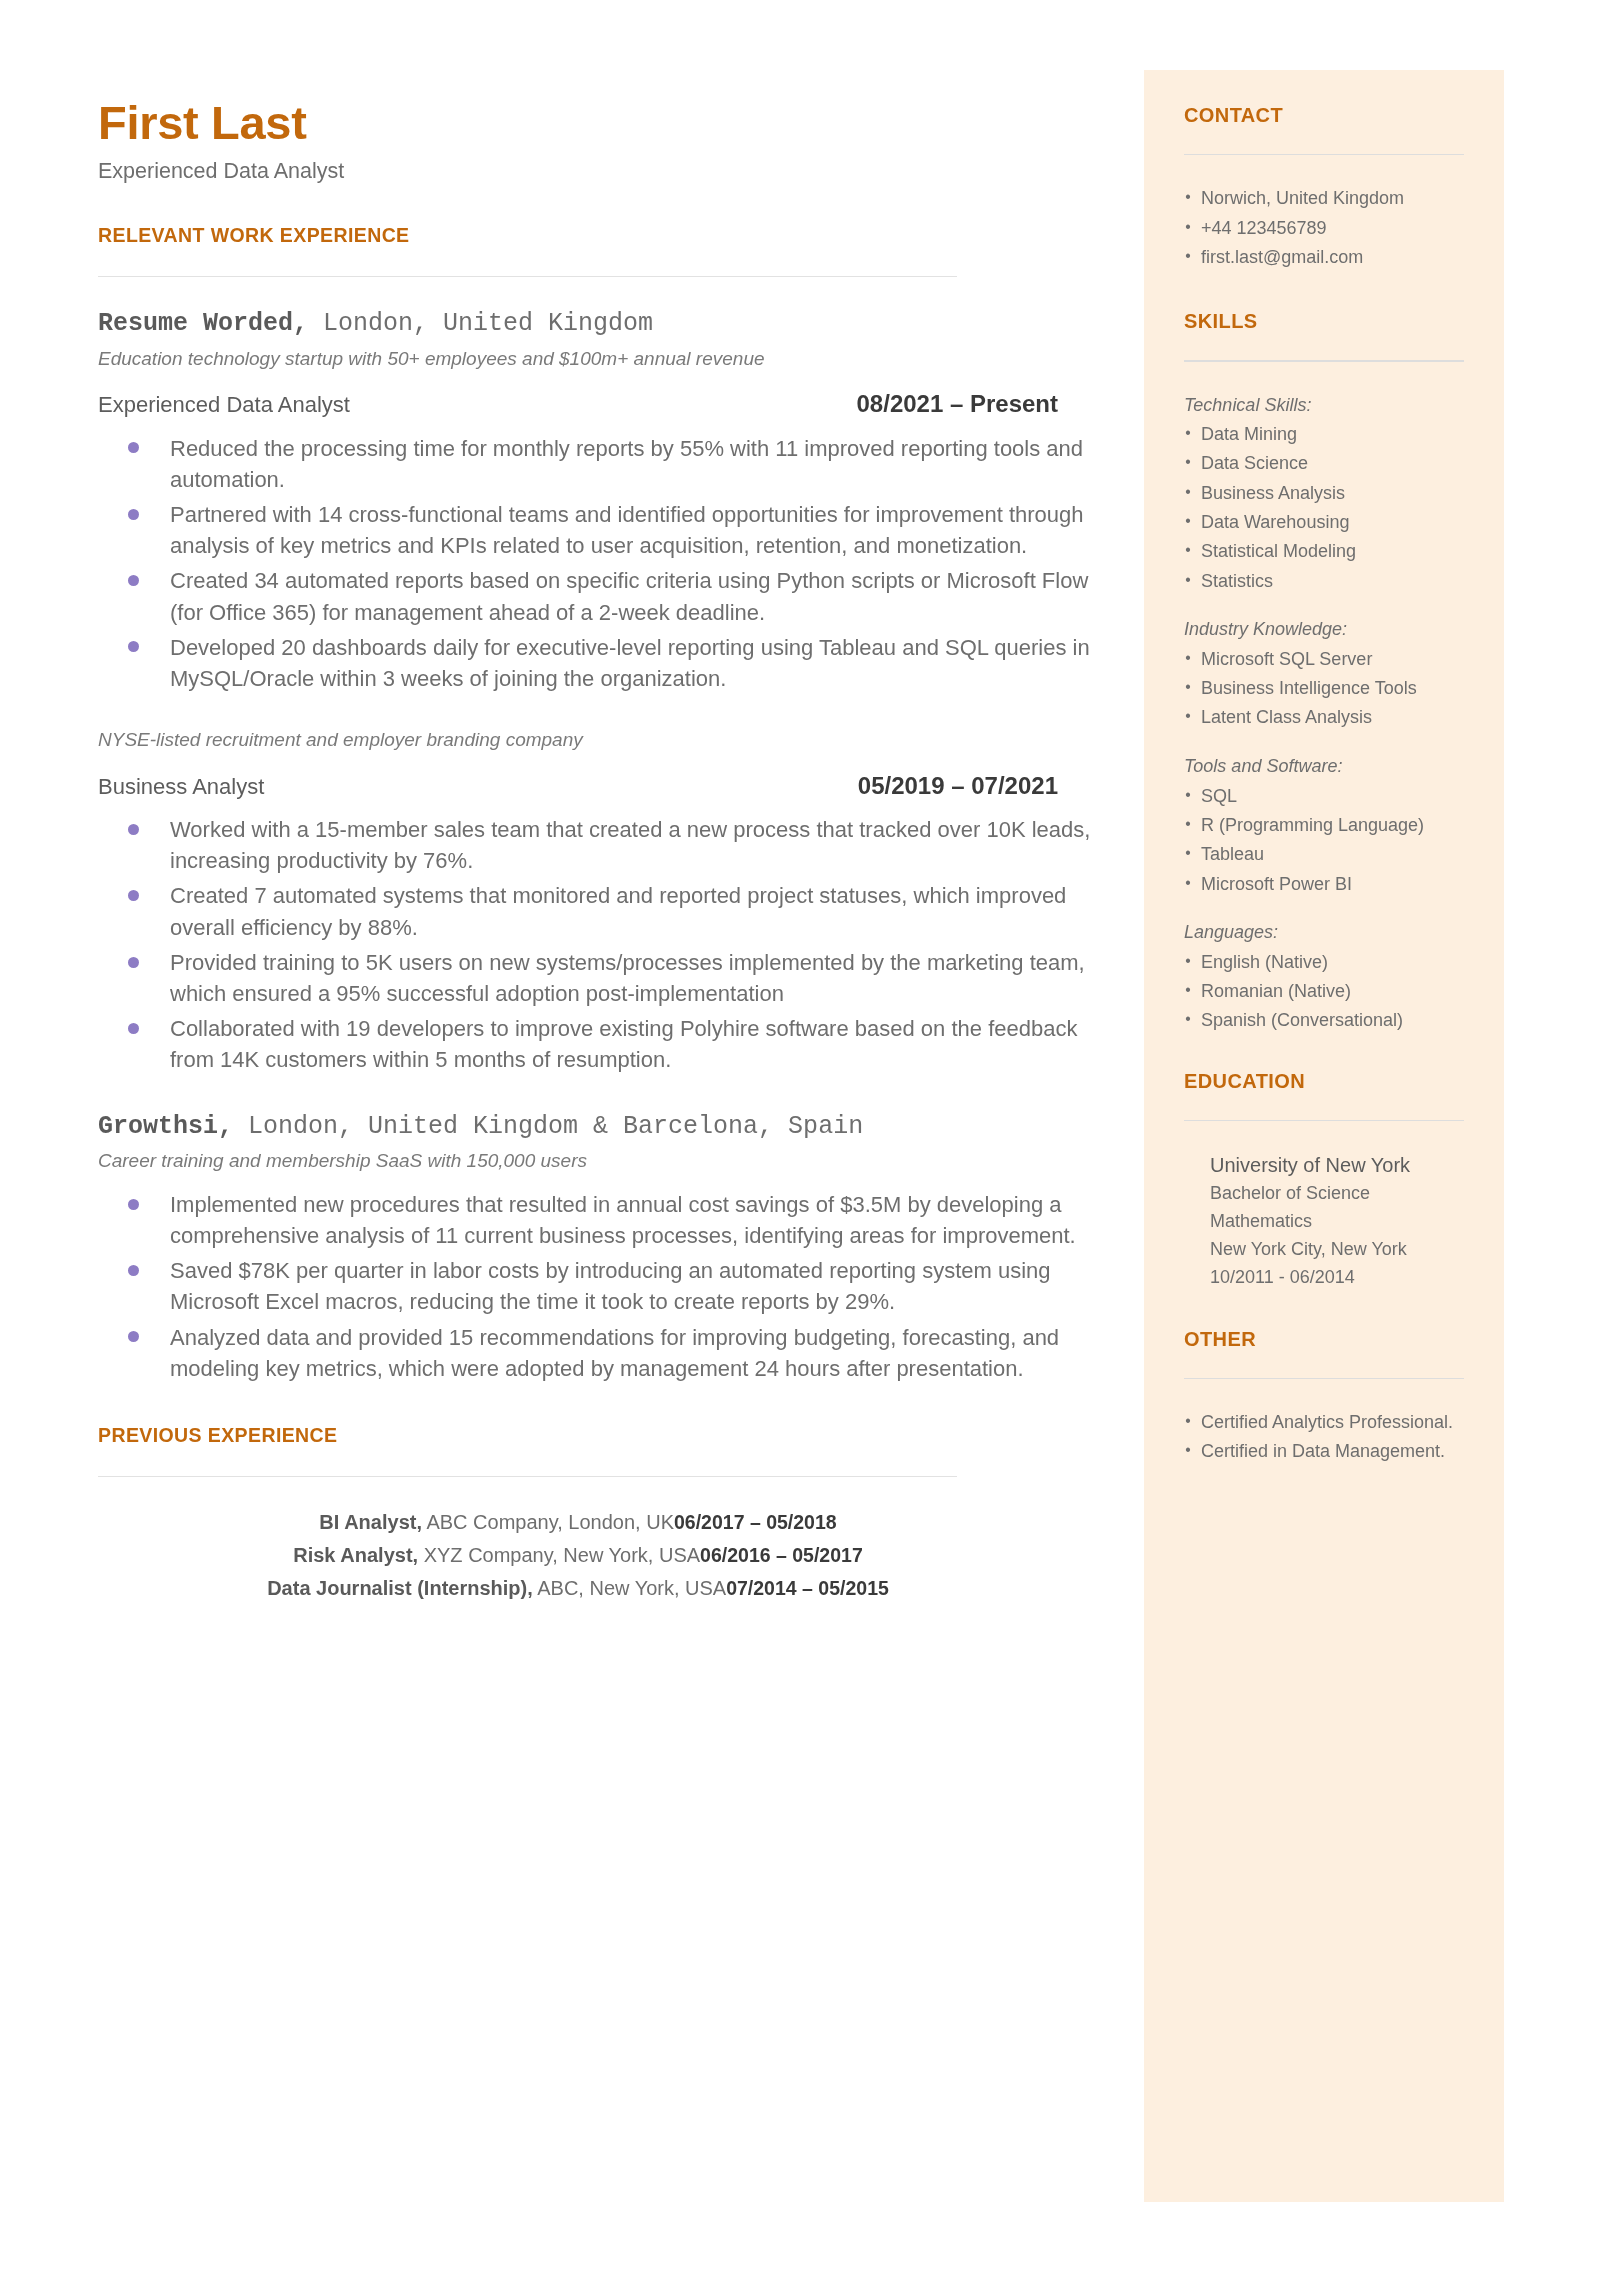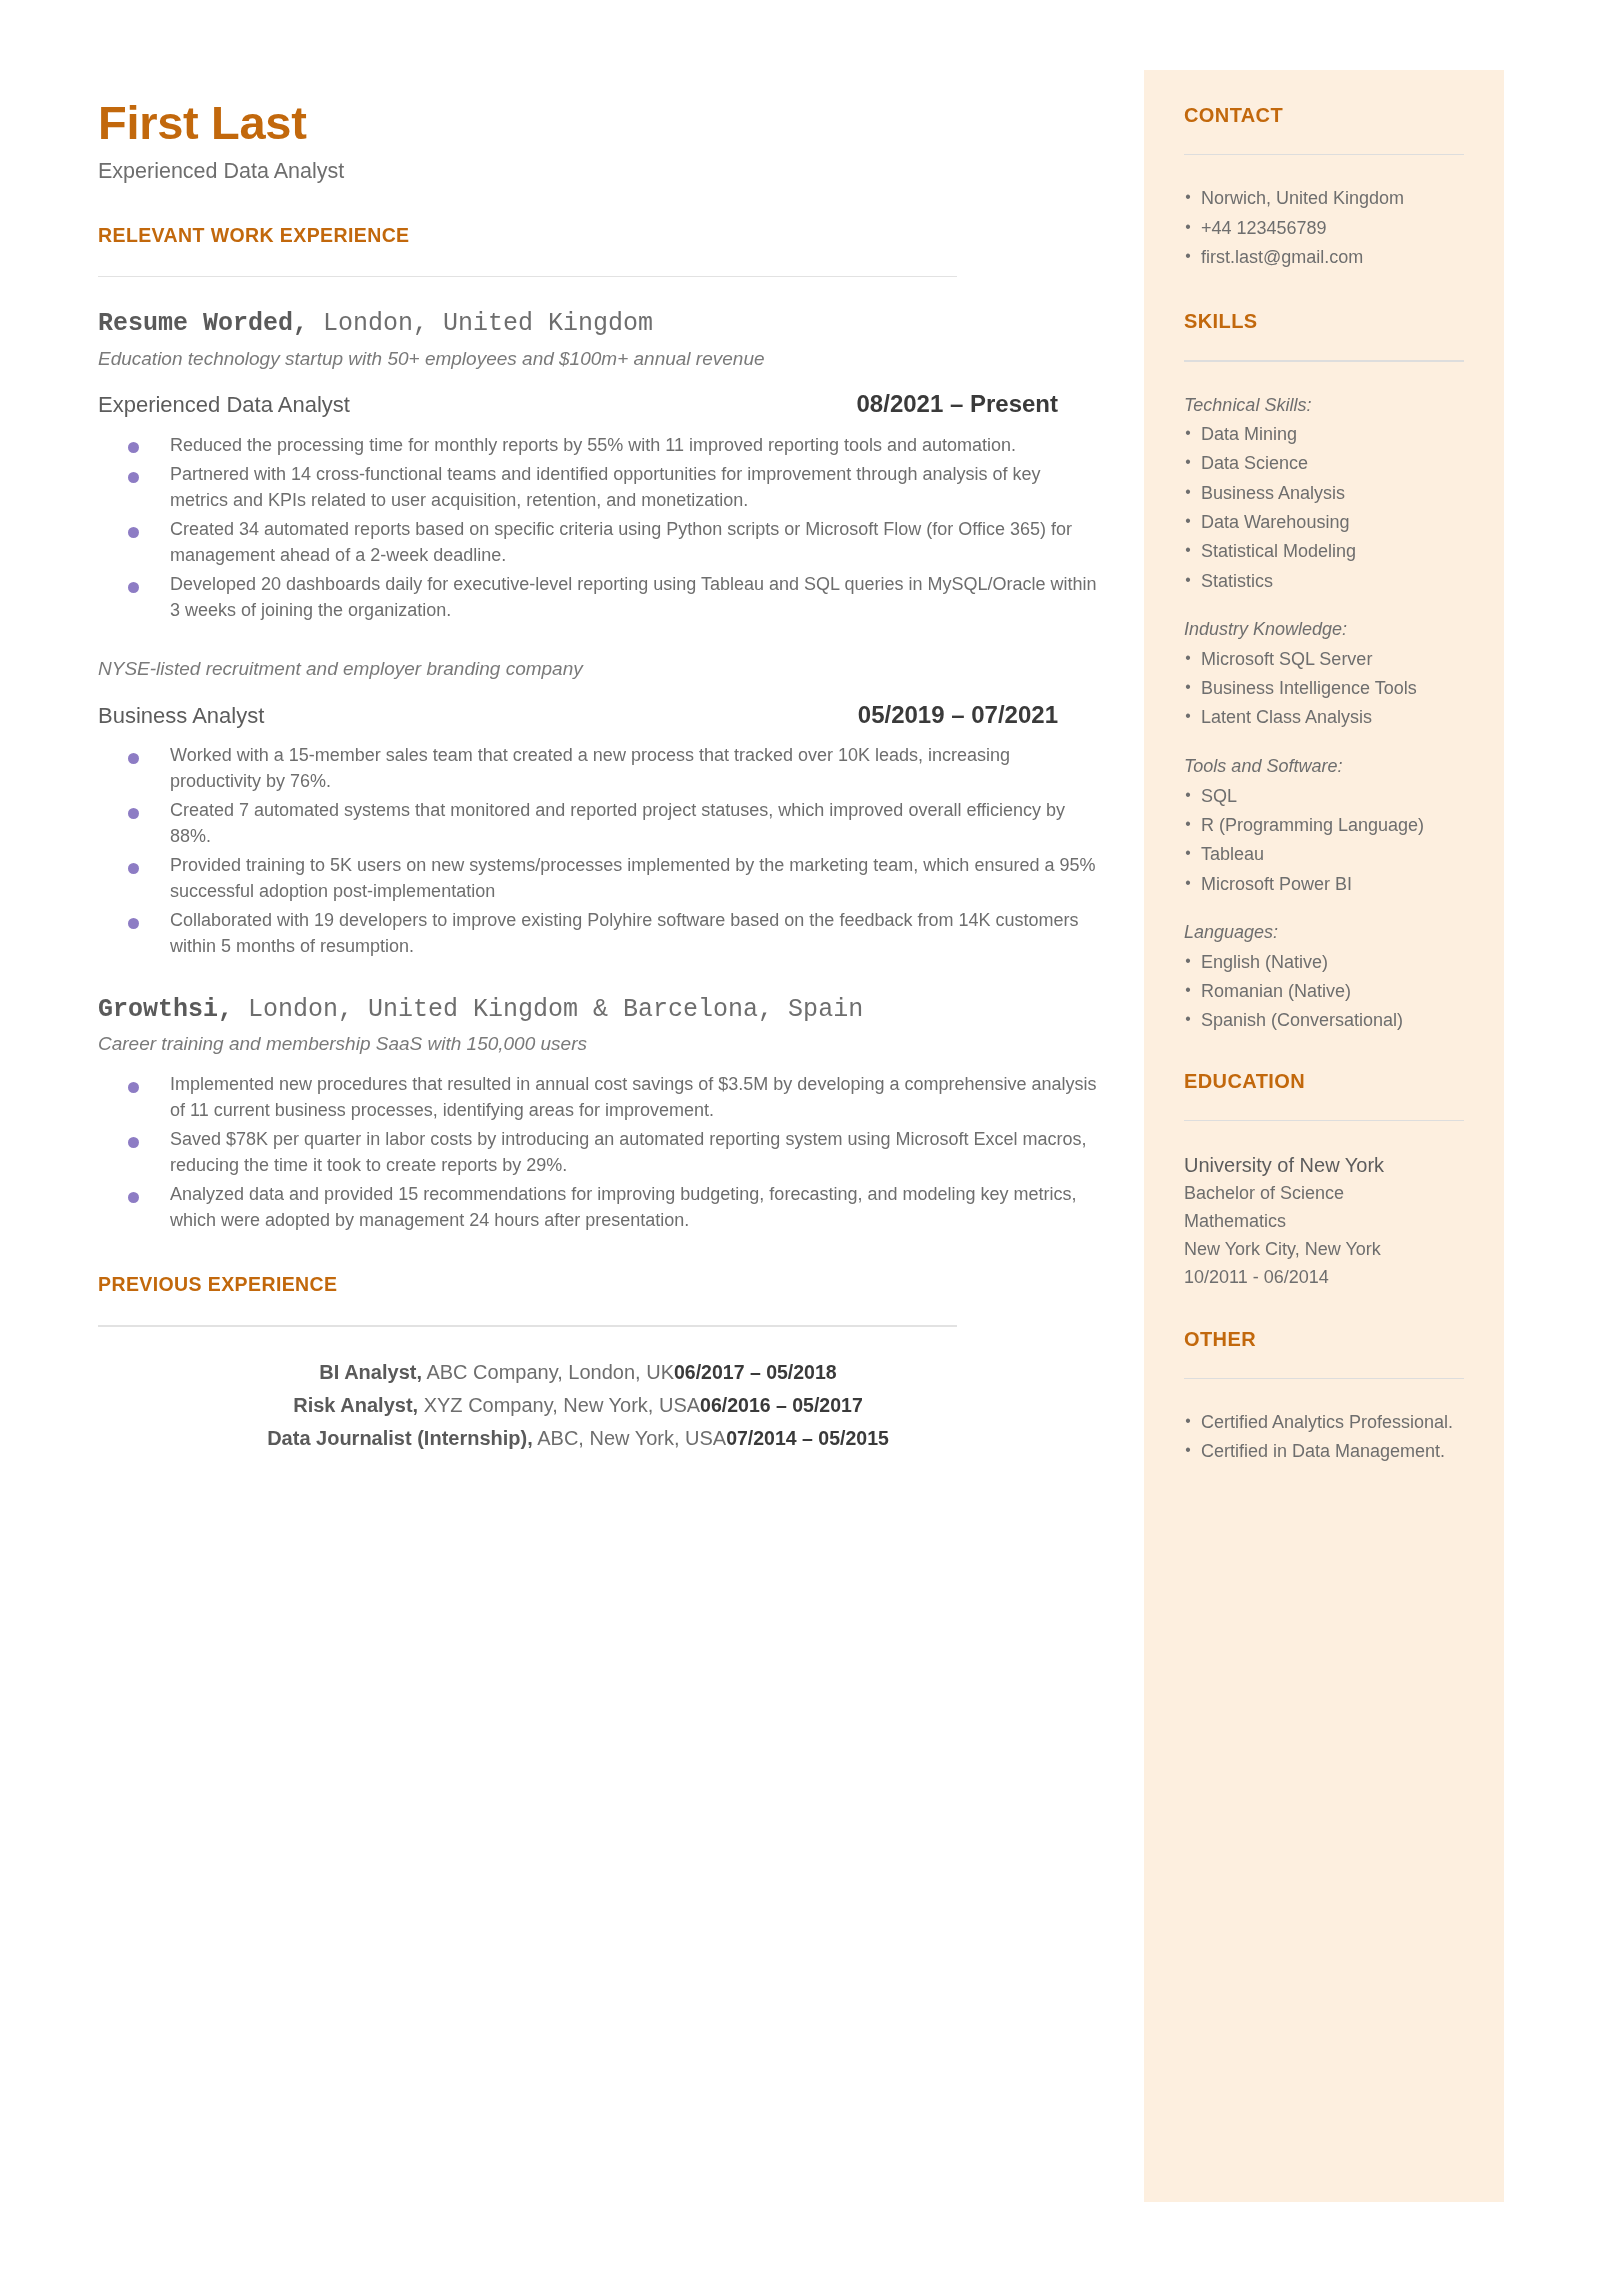--- a/index.html
+++ b/index.html
@@ -71,21 +71,21 @@
   .skill-group-label {
     color: #6E6E6E;
     font-size: 18px;
     font-style: italic;
     font-weight: 300;
     line-height: 1.63;
   }
 
   .skill-gap { height: 19.5px; }
 
-  .edu-block { margin-top: 0; }
+  .edu-block { margin-top: 0; margin-left: 26px; }
   .edu-school {
     color: #5C5C5C;
     font-size: 20px;
     line-height: 1.5;
     font-weight: 400;
   }
   .edu-line {
     color: #6E6E6E;
     font-size: 18px;
     line-height: 1.55;
@@ -174,21 +174,21 @@
     font-weight: bold;
     white-space: nowrap;
   }
 
   .bullets {
     list-style: none;
     margin-top: 14.3px;
     padding-left: 72px;
   }
   .bullets li {
-    font-size: 18px;
+    font-size: 22px;
     color: #6E6E6E;
     font-weight: 300;
     line-height: 1.42;
     position: relative;
     margin-bottom: 3.9px;
   }
   .bullets li::before {
     content: "";
     position: absolute;
     left: -42px;

